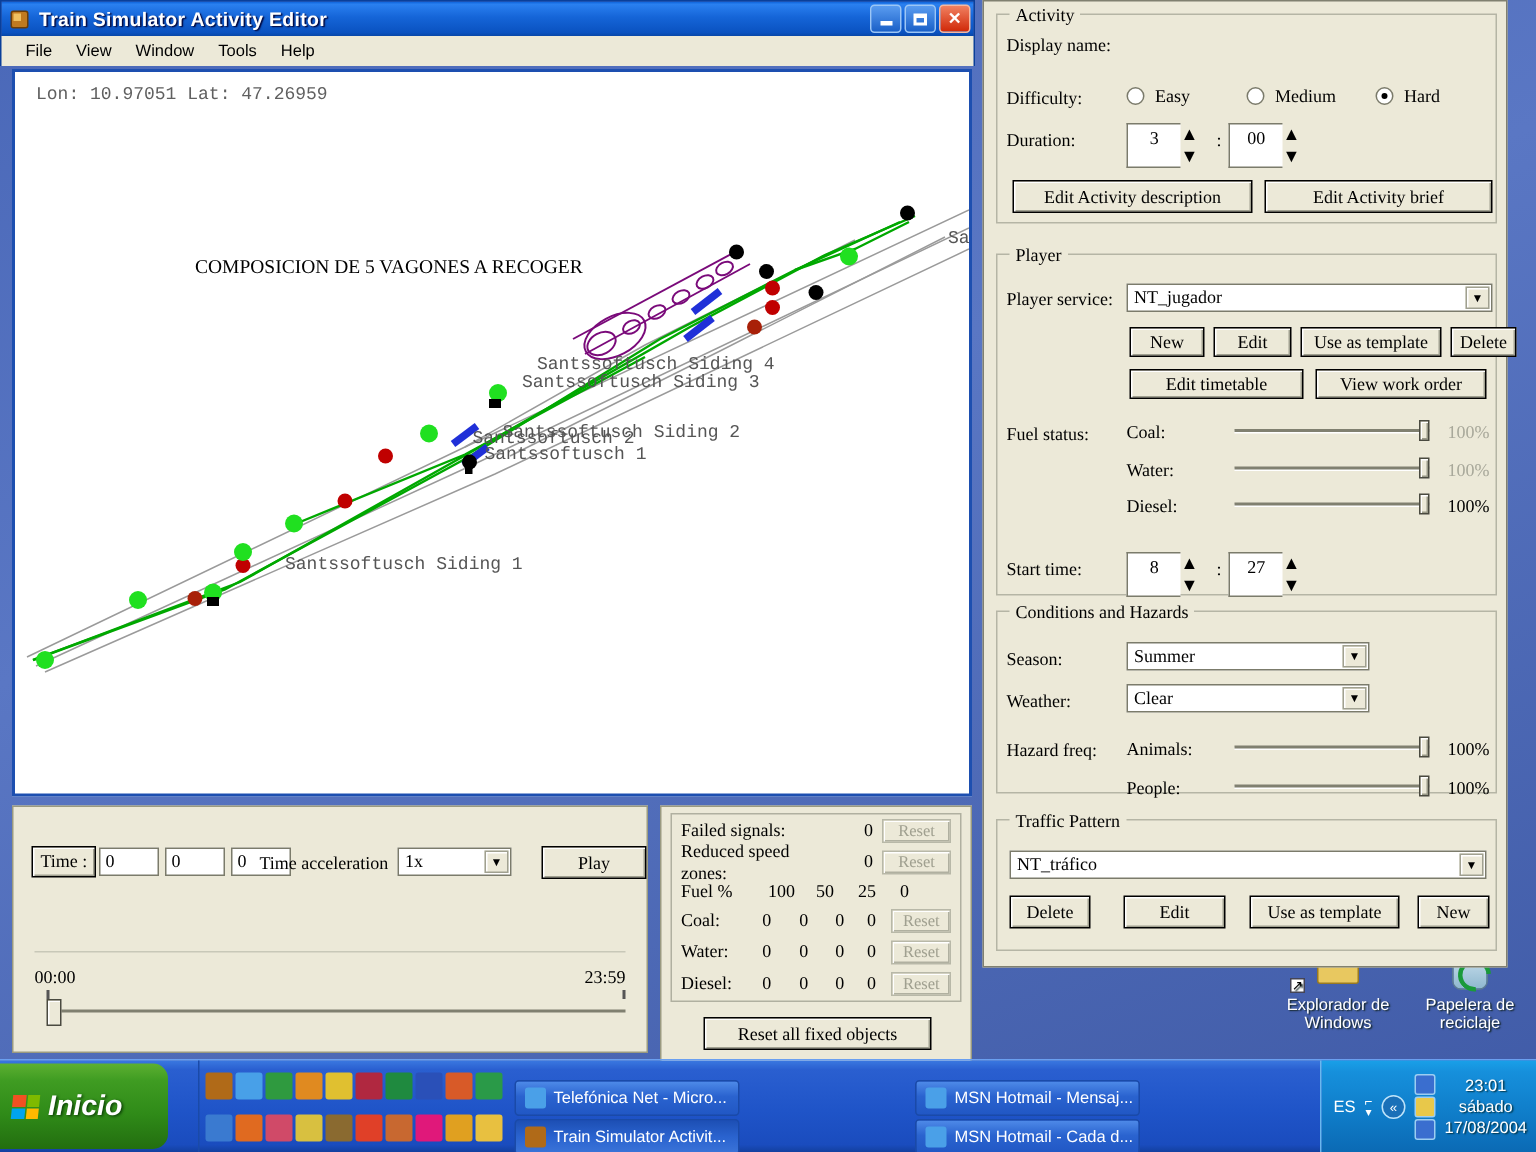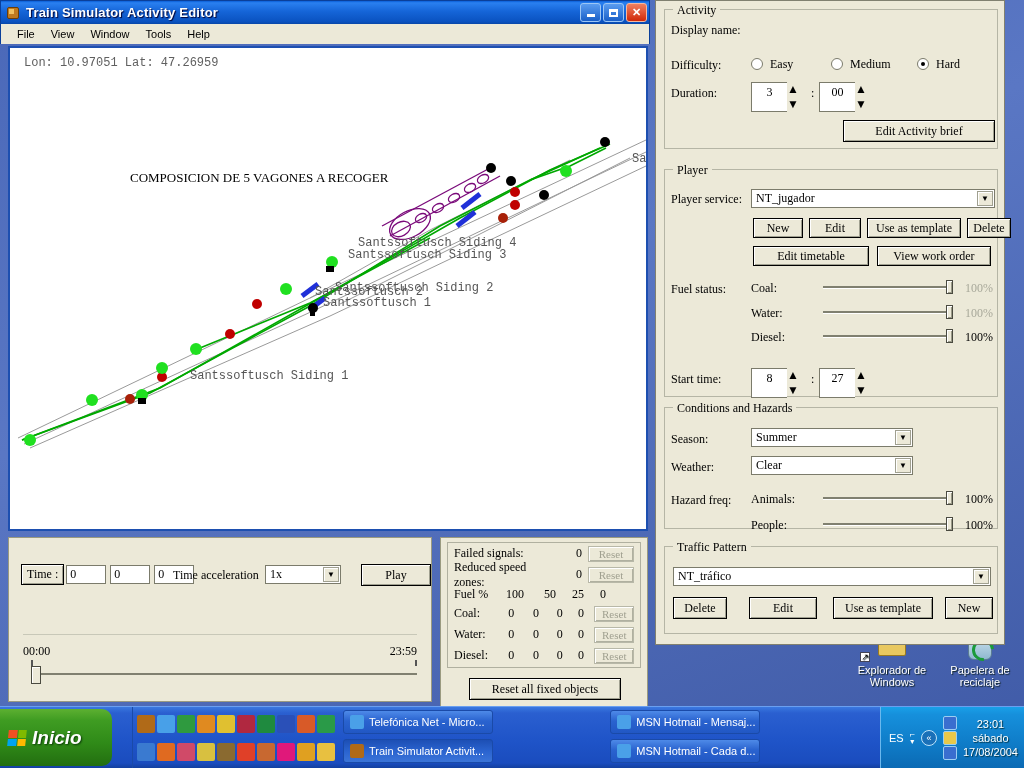--- a/index.html
+++ b/index.html
@@ -131,21 +131,21 @@
     border-radius: 0 10px 10px 0; display:flex; align-items:center; gap:6px; padding-left:8px;
     color:#fff; font-family:"Liberation Sans",sans-serif; font-weight:bold; font-style:italic;
     font-size:19px; text-shadow: 1px 1px 2px #0a3a06; }
   .flag { width:18px; height:16px; display:grid; grid-template-columns:1fr 1fr;
     grid-template-rows:1fr 1fr; gap:1px; transform: skewX(-6deg); flex:none; }
   .flag i { display:block; }
   .quick { display:grid; grid-template-rows:1fr 1fr; grid-auto-flow:column;
     gap:1px 2px; padding:3px 4px; border-left:1px solid #1a4aa8; align-items:center; }
   .qi { width:18px; height:18px; border-radius:2px; }
   .tasks { display:grid; grid-template-rows:1fr 1fr; grid-auto-flow:column;
-    gap:2px 3px; padding:3px 4px; flex:1; align-content:start; }
+    gap:2px 3px; padding:13px 4px; flex:1; align-content:start; }
   .taskbtn { height:24px; min-width:146px; max-width:150px;
     background: linear-gradient(180deg,#4e8ae8,#2a63cf 45%,#2157c4);
     border:1px solid #1a4aa8; border-radius:3px; display:flex; align-items:center;
     gap:5px; padding:0 6px; color:#fff; font-family:"Liberation Sans",sans-serif; font-size:11px;
     overflow:hidden; white-space:nowrap; }
   .taskbtn.active { background: linear-gradient(180deg,#1d4fb4,#2a63cf 50%,#3b74d8); }
   .taskbtn .ti { width:14px; height:14px; flex:none; border-radius:2px; }
   .tray { display:flex; align-items:center; gap:6px; padding:0 6px 0 8px;
     background: linear-gradient(180deg,#19a0e8 0%,#1690dc 12%,#0f7cc8 60%,#0b6ab4 100%);
     border-left:1px solid #6ab8ee; color:#fff; font-family:"Liberation Sans",sans-serif; font-size:11px; }
@@ -312,21 +312,21 @@
           <span style="width:24px;text-align:right">0</span>
           <span class="resetbtn" style="margin-left:6px">Reset</span>
         </div>
         <div class="statrow" style="padding:0 6px">
           <span style="flex:1">Reduced speed zones:</span>
           <span style="width:24px;text-align:right">0</span>
           <span class="resetbtn" style="margin-left:6px">Reset</span>
         </div>
         <div class="statrow" style="padding:0 6px;height:18px">
           <span style="width:52px">Fuel %</span>
-          <span style="width:30px;text-align:left">100</span>
+          <span style="width:30px;text-align:center">100</span>
           <span style="width:28px;text-align:center">50</span>
           <span style="width:28px;text-align:center">25</span>
           <span style="width:22px;text-align:center">0</span>
         </div>
         <div class="statrow" style="padding:0 6px;height:21px">
           <span style="width:52px">Coal:</span>
           <span style="width:30px;text-align:center">0</span>
           <span style="width:28px;text-align:center">0</span>
           <span style="width:28px;text-align:center">0</span>
           <span style="width:22px;text-align:center">0</span>
@@ -383,20 +383,21 @@
       </span>
       <span class="lbl" style="position:absolute;left:146px;top:76px">:</span>
       <span class="spin" style="position:absolute;left:154px;top:72px">
         <span class="sv">00</span>
         <span class="sb">
             <span>▲</span>
             <span>▼</span>
           </span>
       </span>
 
+      <div class="btn" style="position:absolute;left:10px;top:110px;width:160px;height:22px;line-height:20px">Edit Activity description</div>
       <div class="btn" style="position:absolute;left:178px;top:110px;width:152px;height:22px;line-height:20px">Edit Activity brief</div>
     </div>
 
     <div class="group" style="left:8px;top:168px;width:334px;height:228px">
       <span class="gtitle">Player</span>
       <span class="lbl" style="position:absolute;left:6px;top:22px">Player service:</span>
       <div class="combo" style="position:absolute;left:86px;top:19px;width:244px">
         <span>NT_jugador</span>
         <span class="arrow">▼</span>
       </div>

